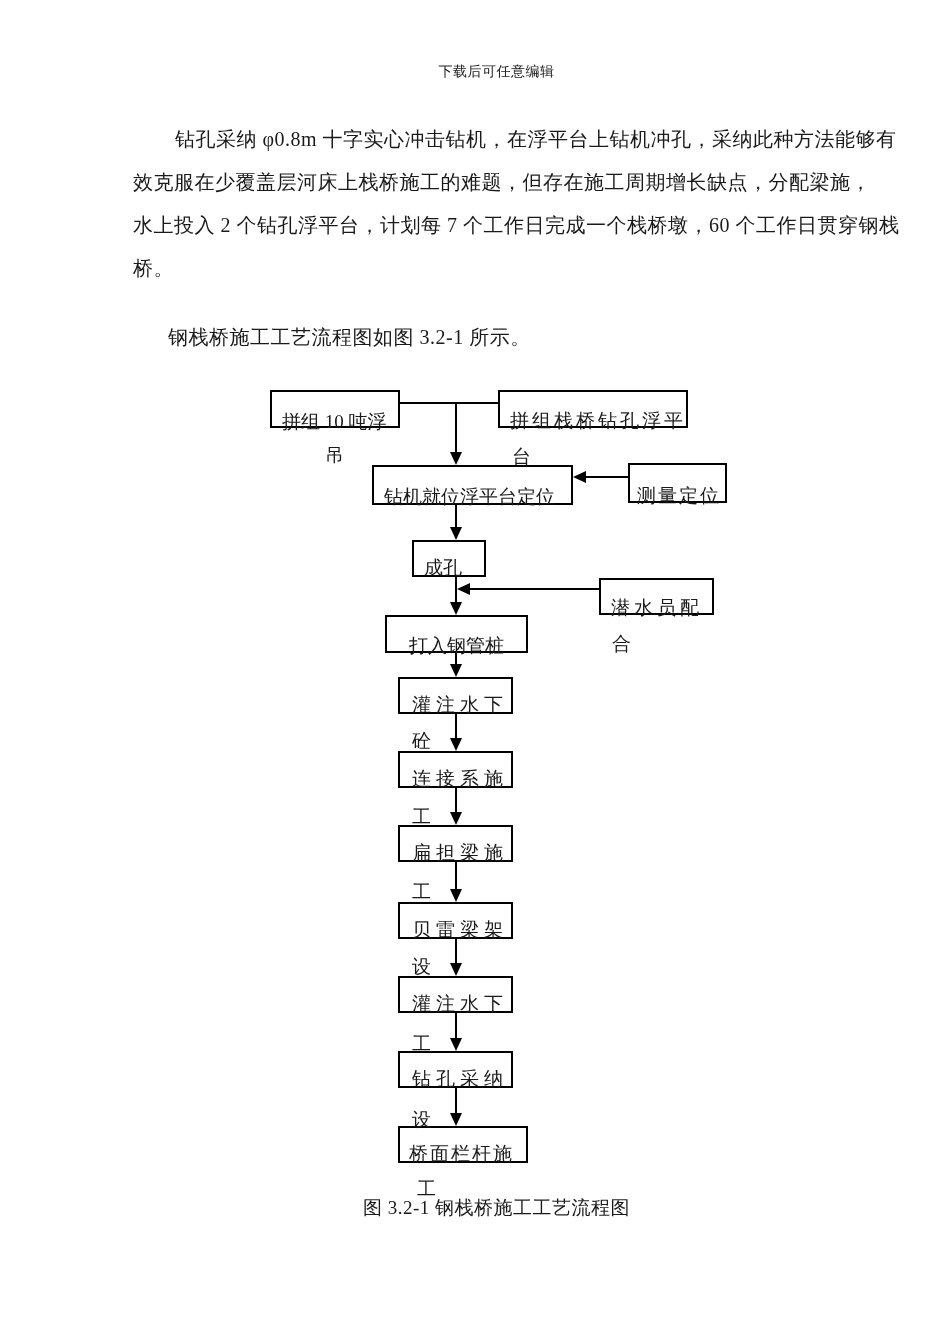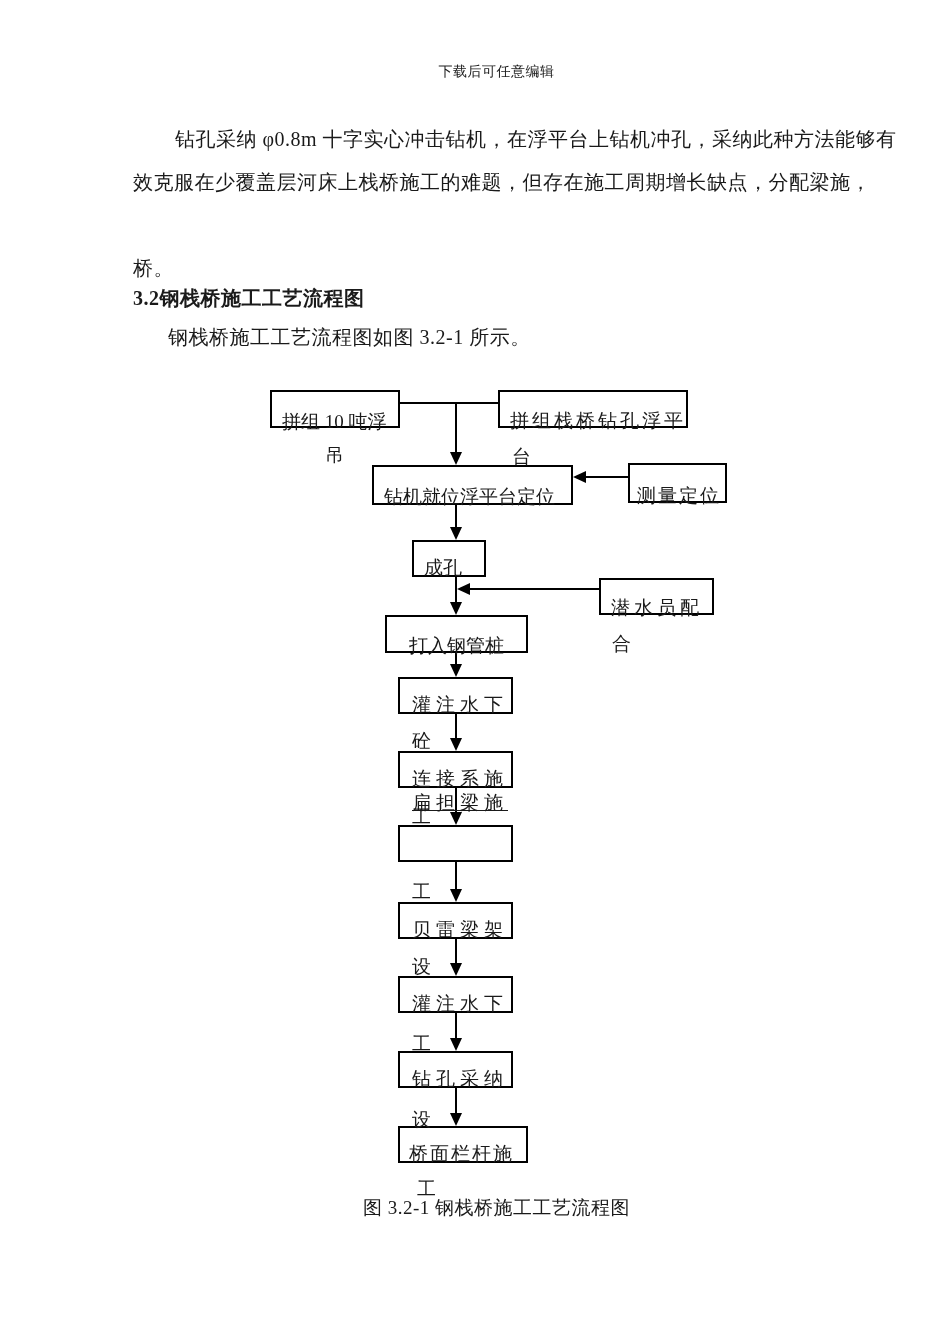--- a/index.html
+++ b/index.html
@@ -34,23 +34,23 @@
 </style>
 </head>
 <body>
 
 <div class="page">
 
   <div class="hdr">下载后可任意编辑</div>
 
   <div class="bline" style="left:175px;top:126px;">钻孔采纳 φ0.8m 十字实心冲击钻机，在浮平台上钻机冲孔，采纳此种方法能够有</div>
   <div class="bline" style="top:169px;">效克服在少覆盖层河床上栈桥施工的难题，但存在施工周期增长缺点，分配梁施，</div>
+  <div class="bline" style="top:212px;">水上投入 2 个钻孔浮平台，计划每 7 个工作日完成一个栈桥墩，60 个工作日贯穿钢栈</div>
   <div class="bline" style="top:255px;">桥。</div>
 
-  <div class="heading">3.2钢栈桥施工工艺流程图</div>
 
   <div class="para2">钢栈桥施工工艺流程图如图 3.2-1 所示。</div>
 
   <div class="hl" style="left:400px;top:402px;width:98px;"></div>
   <div class="vl" style="left:455px;top:402px;height:51px;"></div>
   <div class="ahd" style="left:450px;top:452px;"></div>
 
   <div class="hl" style="left:586px;top:476px;width:42px;"></div>
   <div class="ahl" style="left:573px;top:471px;"></div>
 
@@ -115,21 +115,21 @@
   <div class="nlabel" style="left:612px;top:634px;">合</div>
 
   <div class="nlabel" style="left:409px;top:636px;">打入钢管桩</div>
 
   <div class="nlabel ls5" style="left:412px;top:695px;">灌注水下</div>
   <div class="nlabel" style="left:412px;top:731px;">砼</div>
 
   <div class="nlabel ls5" style="left:412px;top:769px;">连接系施</div>
   <div class="nlabel" style="left:412px;top:807px;">工</div>
 
-  <div class="nlabel ls5" style="left:412px;top:793px;text-decoration:underline;">扁担梁施</div>
+  <div class="nlabel ls5" style="left:412px;top:843px;">扁担梁施</div>
   <div class="nlabel" style="left:412px;top:882px;">工</div>
 
   <div class="nlabel ls5" style="left:412px;top:920px;">贝雷梁架</div>
   <div class="nlabel" style="left:412px;top:957px;">设</div>
 
   <div class="nlabel ls5" style="left:412px;top:994px;">灌注水下</div>
   <div class="nlabel" style="left:412px;top:1034px;">工</div>
 
   <div class="nlabel ls5" style="left:412px;top:1069px;">钻孔采纳</div>
   <div class="nlabel" style="left:412px;top:1110px;">设</div>

